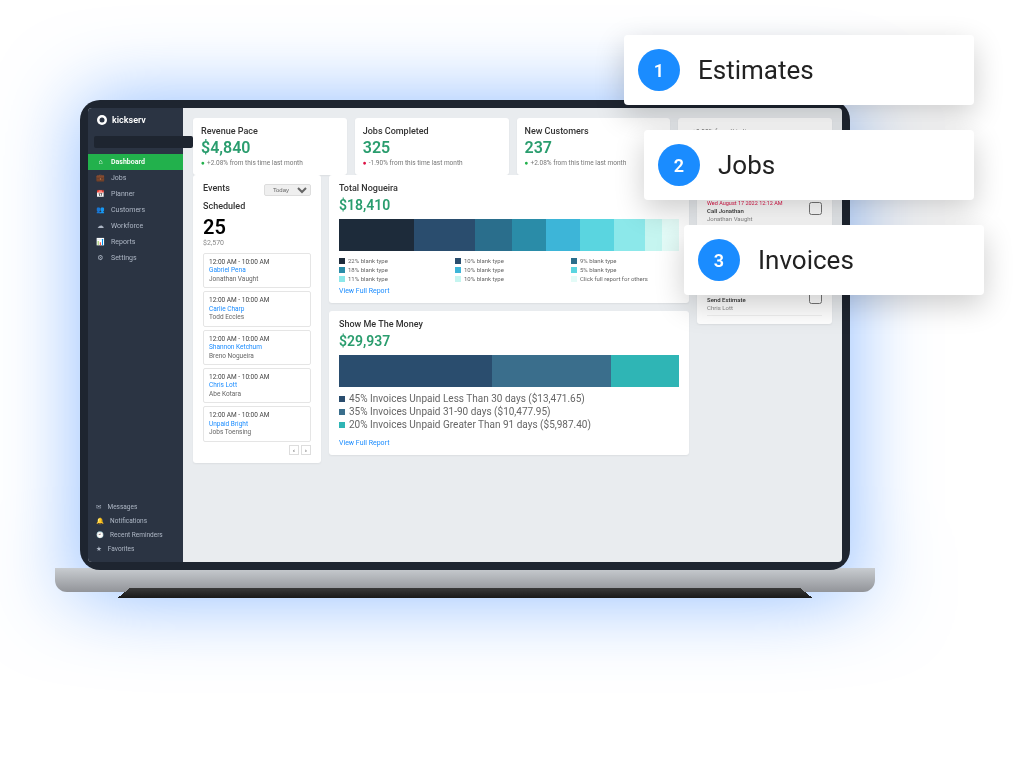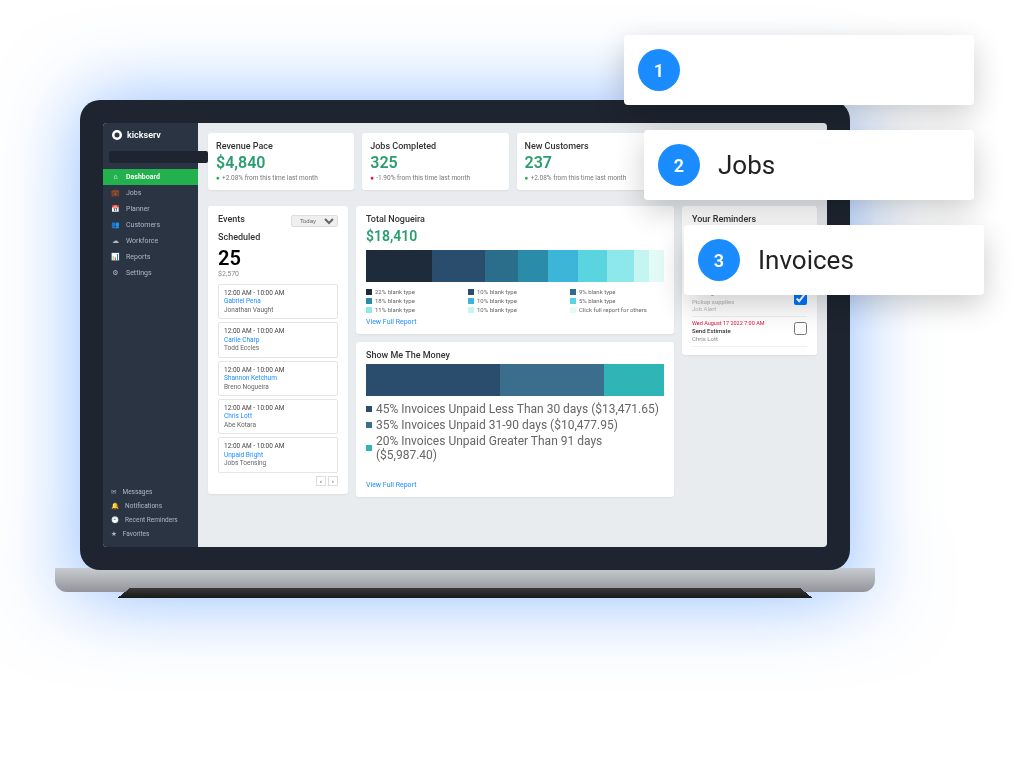--- a/index.html
+++ b/index.html
@@ -1,75 +1,75 @@
 <!DOCTYPE html>
 <html><head>
 <meta charset="utf-8">
 <style>
 *{box-sizing:border-box;margin:0;padding:0}
 body{font-family:-apple-system,BlinkMacSystemFont,"Segoe UI",Roboto,sans-serif;background:#fff;overflow:hidden}
 .scene{position:relative;width:1024px;height:768px}
 
 
 .laptop{position:absolute;left:80px;top:100px;width:770px;height:530px;filter:drop-shadow(0 0 40px rgba(30,120,255,.5))}
-.screen{width:770px;height:470px;background:#1e2530;border-radius:20px;padding:23px;position:relative}
+.screen{width:770px;height:470px;background:#1e2530;border-radius:20px;padding:8px;position:relative}
 .app{width:100%;height:100%;background:#e9ecef;border-radius:4px;display:flex;overflow:hidden;font-size:8px}
 .base{width:820px;height:24px;background:linear-gradient(#c8ccd0,#929499);border-radius:0 0 12px 12px;margin:-2px -25px 0}
 .kbd{height:36px;background:linear-gradient(#3a3a3a,#1a1a1a);transform:perspective(1000px) rotateX(75deg);transform-origin:top;margin:-4px 50px 0}
 
 
 .sidebar{width:95px;background:#2b3443;color:#aeb7c5;display:flex;flex-direction:column;font-size:7px}
 .brand{display:flex;align-items:center;gap:4px;padding:6px 8px;color:#fff;font-weight:600;font-size:9px}
 .brand svg{width:12px;height:12px}
 .search{margin:4px 6px;display:flex}
 .search input{flex:1;background:#1e2530;border:none;border-radius:2px;height:12px;color:#fff;font-size:7px;padding:0 4px}
 .search .sbtn{width:14px;height:12px;background:#1e2530;margin-left:2px;border-radius:2px;display:flex;align-items:center;justify-content:center;color:#aeb7c5}
 .nav{list-style:none;margin-top:2px}
 .nav li{display:flex;align-items:center;gap:6px;padding:4px 8px;cursor:pointer}
 .nav li.active{background:#22b14c;color:#fff;font-weight:600}
 .nav .ic{width:9px;display:flex;justify-content:center}
 .sidebot{margin-top:auto;list-style:none;padding-bottom:6px}
 .sidebot li{display:flex;align-items:center;gap:6px;padding:3px 8px;font-size:6.5px}
 
 
-.main{flex:1;padding:10px;overflow:hidden;display:flex;flex-direction:column;gap:16px}
+.main{flex:1;padding:10px;overflow:hidden;display:flex;flex-direction:column;gap:0}
 .stats{display:flex;gap:8px}
 .stat{flex:1;background:#fff;border-radius:3px;padding:8px;box-shadow:0 1px 2px rgba(0,0,0,.06)}
 .stat .lbl{color:#333;font-size:9px;font-weight:500}
 .stat .val{font-size:16px;font-weight:600;color:#2a9d6e;margin:2px 0}
 .stat .delta{font-size:6.5px;color:#777;display:flex;align-items:center;gap:2px}
 .delta .up{color:#22b14c}
 .delta .dn{color:#d14}
 
 .row{display:flex;gap:8px;flex:1;min-height:0}
 .col{display:flex;flex-direction:column;gap:8px}
 .card{background:#fff;border-radius:3px;padding:8px 10px;box-shadow:0 1px 2px rgba(0,0,0,.06)}
 .card h3{font-size:9px;font-weight:500;color:#333;margin-bottom:4px}
 
-.events{width:140px}
+.events{width:128px}
 .ev-hd{display:flex;justify-content:space-between;align-items:center;margin-bottom:4px}
 .ev-hd select{font-size:6px;border:1px solid #ddd;padding:1px 4px;border-radius:2px;color:#666}
 .sched .num{font-size:20px;font-weight:600}
 .sched .sub{font-size:7px;color:#888;margin-bottom:6px}
 .appt{border:1px solid #e5e5e5;border-radius:2px;padding:4px 5px;margin-bottom:3px;font-size:6.5px;line-height:1.3}
 .appt .tm{color:#444}
 .appt .cust{color:#1a8cff}
 .appt .tech{color:#666}
 .pager{display:flex;justify-content:flex-end;gap:2px;margin-top:2px}
 .pager span{border:1px solid #ddd;width:10px;height:10px;display:flex;align-items:center;justify-content:center;font-size:6px}
 
 .center{flex:1}
 .bigval{font-size:14px;font-weight:600;color:#2a9d6e;margin-bottom:6px}
 .bar{display:flex;height:32px;margin-bottom:6px}
 .seg{height:100%}
 .legend{display:grid;grid-template-columns:repeat(3,1fr);gap:2px 8px;font-size:6px;color:#666;margin-bottom:4px}
 .legend div{display:flex;align-items:center;gap:3px}
 .sw{width:6px;height:6px}
 .link{color:#1a8cff;font-size:7px}
-.breakdown{font-size:12px;color:#666;margin-bottom:18px}
+.breakdown{font-size:10px;color:#666;margin-bottom:8px}
 .breakdown div{display:flex;align-items:center;gap:4px;margin-bottom:2px}
 
 .reminders{width:135px}
 .rem{border-bottom:1px solid #f0f0f0;padding:3px 0;font-size:6px;line-height:1.3;display:flex;justify-content:space-between;align-items:flex-start;gap:4px}
 .rem .ts{color:#d14;font-size:5.5px}
 .rem .task{color:#333;font-weight:500}
 .rem .who{color:#888}
 .rem.done .task,.rem.done .who{color:#bbb}
 .rem input{margin-top:2px}
 
@@ -244,20 +244,21 @@
                     <div><span class="sw" style="background:#3db5d8"></span>10% blank type</div>
                     <div><span class="sw" style="background:#5ad5e0"></span>5% blank type</div>
                     <div><span class="sw" style="background:#8ce8ea"></span>11% blank type</div>
                     <div><span class="sw" style="background:#c5f5f0"></span>10% blank type</div>
                     <div><span class="sw" style="background:#e3fbf7"></span>Click full report for others</div>
                   </div>
                 <a class="link">View Full Report</a>
               </div>
               <div class="card">
                 <h3>Show Me The Money</h3>
+                <div class="bigval">$29,937</div>
                 <div class="bar" id="monbar">
                     <div class="seg" style="background: rgb(42, 77, 110); width: 45%;"></div>
                     <div class="seg" style="background: rgb(58, 110, 140); width: 35%;"></div>
                     <div class="seg" style="background: rgb(47, 181, 181); width: 20%;"></div>
                   </div>
                 <div class="breakdown" id="monlines">
                     <div><span class="sw" style="background:#2a4d6e"></span>45%   Invoices Unpaid Less Than 30 days ($13,471.65)</div>
                     <div><span class="sw" style="background:#3a6e8c"></span>35%   Invoices Unpaid 31-90 days ($10,477.95)</div>
                     <div><span class="sw" style="background:#2fb5b5"></span>20%   Invoices Unpaid Greater Than 91 days ($5,987.40)</div>
                   </div>
@@ -309,20 +310,21 @@
         </div>
 
       </div>
     </div>
     <div class="base"></div>
     <div class="kbd"></div>
   </div>
 
   <div class="callout c1">
     <div class="badge">1</div>
+    <div class="txt">Estimates</div>
   </div>
   <div class="callout c2">
     <div class="badge">2</div>
     <div class="txt">Jobs</div>
   </div>
   <div class="callout c3">
     <div class="badge">3</div>
     <div class="txt">Invoices</div>
   </div>
 </div>

